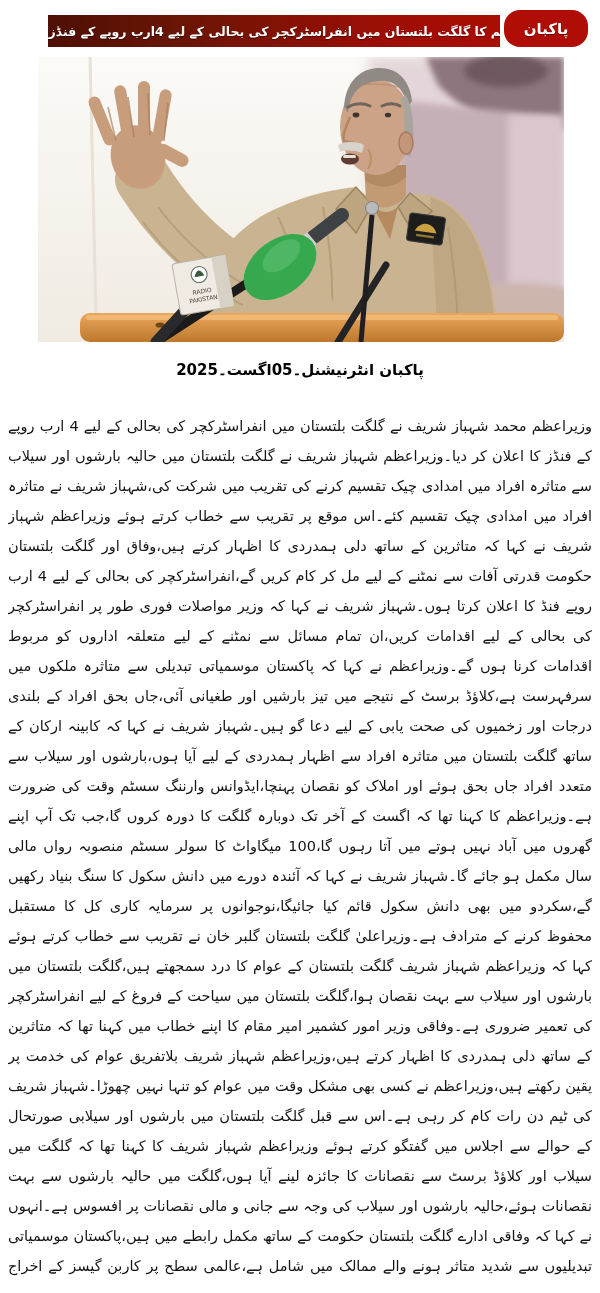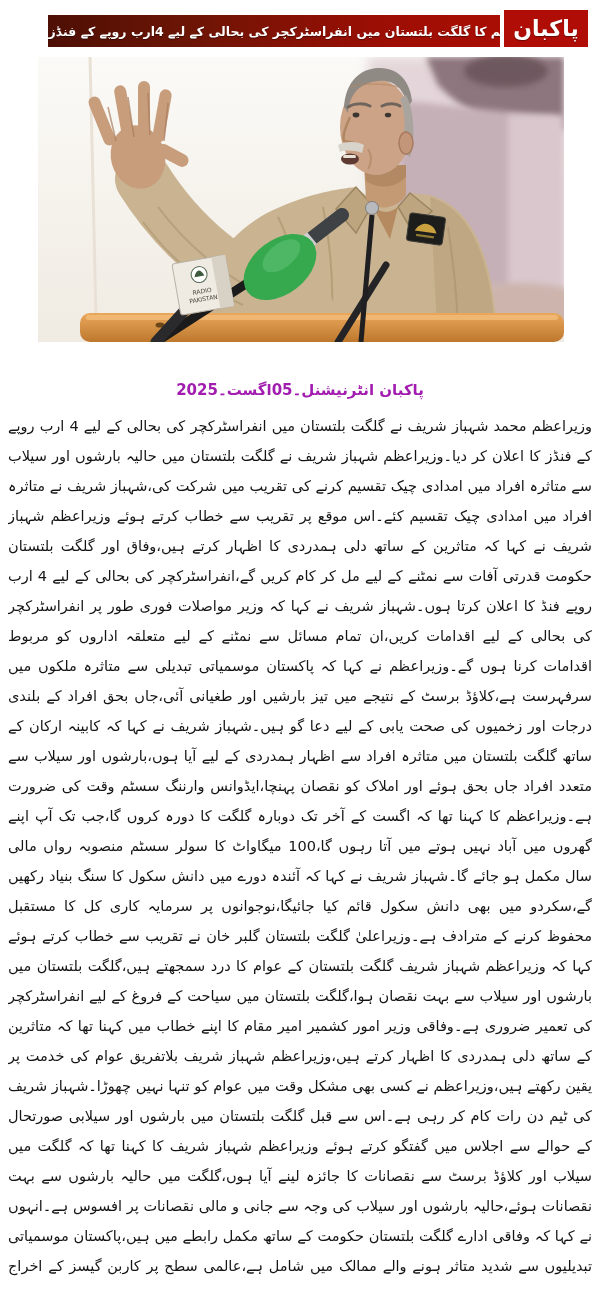--- a/index.html
+++ b/index.html
@@ -11,32 +11,32 @@
   .headline-bar{
     position:absolute;left:48px;top:15px;width:452px;height:32px;
     background:linear-gradient(to right,#4e0f04,#6b1505 30%,#9d0e04 75%,#a90e03);
     color:#ffffff;display:flex;align-items:center;justify-content:center;
     direction:rtl;font-size:12.5px;font-weight:700;white-space:nowrap;
     overflow:hidden;letter-spacing:0;text-shadow:0 1px 1px rgba(0,0,0,.45);
   }
   .logo-box{
     position:absolute;left:504px;top:10px;width:84px;height:37px;
     background:#b00d06;color:#ffffff;display:flex;align-items:center;justify-content:center;
-    font-size:22px;font-weight:bold;direction:rtl;text-shadow:0 1px 1px rgba(0,0,0,.4);
+    font-size:15px;font-weight:bold;direction:rtl;text-shadow:0 1px 1px rgba(0,0,0,.4);border-radius:16px;
   }
   
   .photo{
     position:absolute;left:38px;top:57px;width:526px;height:285px;overflow:hidden;
     background:#f7f4ef;
   }
   .photo svg{display:block;}
   
   .dateline{
-    position:absolute;left:0;top:381px;width:100%;text-align:center;
-    direction:rtl;color:#a21caf;font-size:15px;font-weight:bold;
+    position:absolute;left:0;top:361px;width:100%;text-align:center;
+    direction:rtl;color:#000000;font-size:15px;font-weight:bold;
   }
   
   .article-body{
     position:absolute;left:8px;top:411px;width:584px;height:868px;
     direction:rtl;text-align:justify;color:#141414;
     font-size:14.5px;line-height:30px;overflow:hidden;
   }
 </style>
 </head>
 <body>

